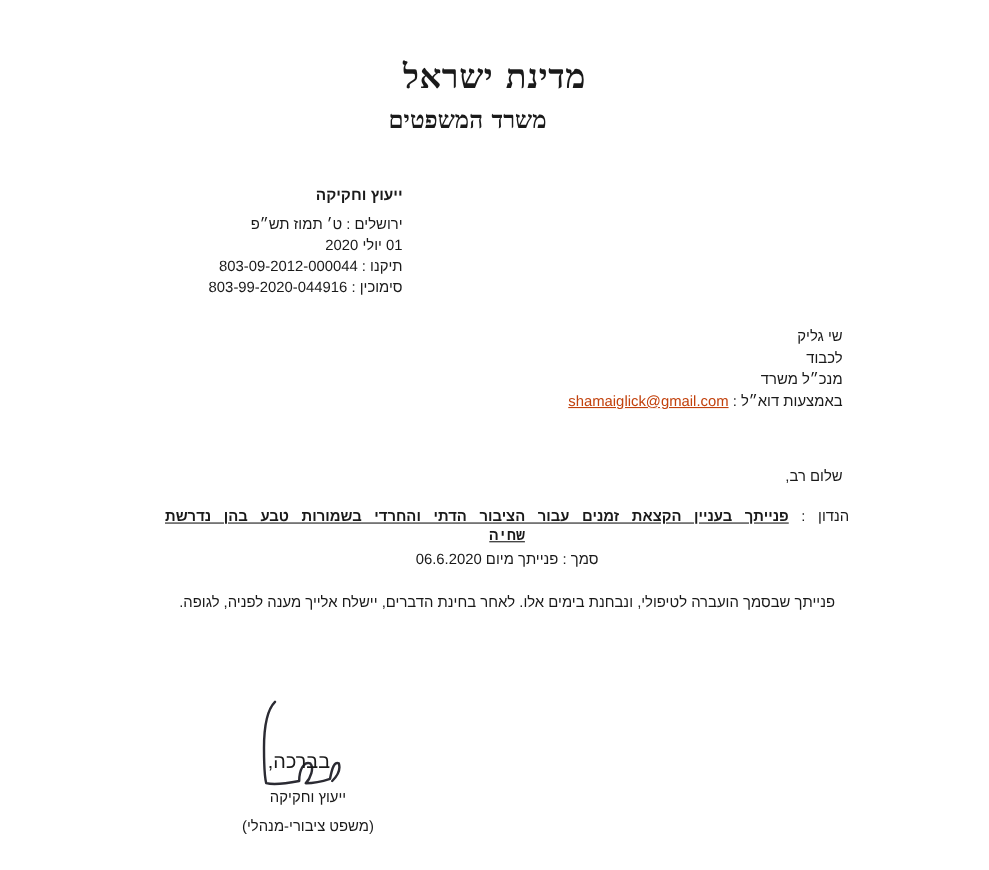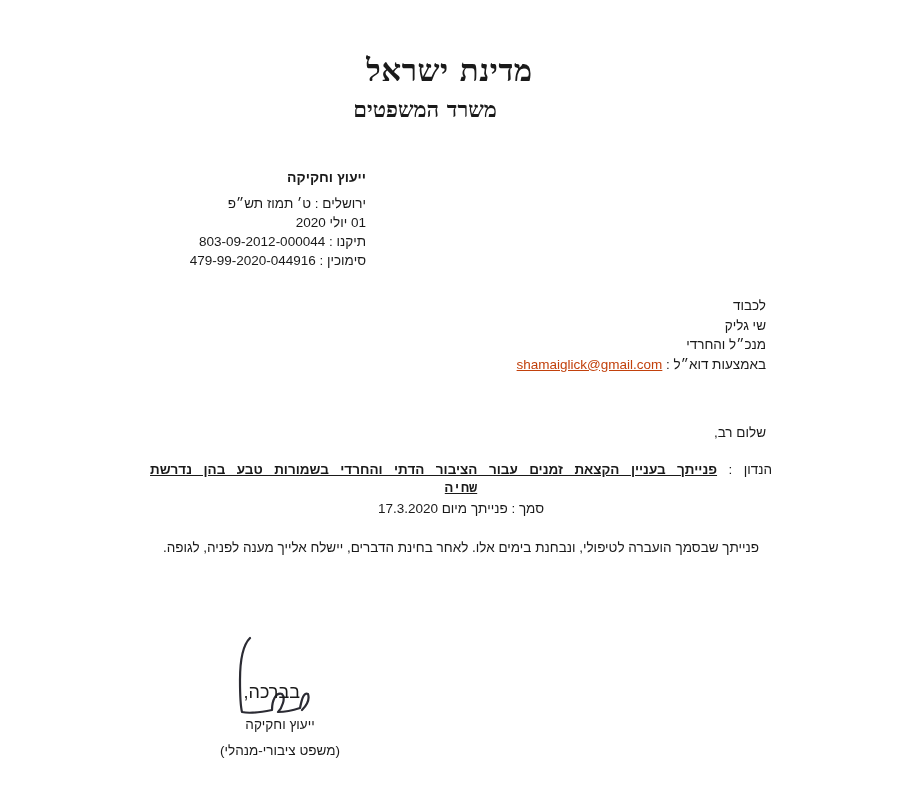--- a/index.html
+++ b/index.html
@@ -147,43 +147,43 @@
 <div class="abs header-block">
   <div class="dept-title">ייעוץ וחקיקה</div>
   <div>ירושלים : ט׳ תמוז תש״פ</div>
   <div>01 יולי 2020</div>
   <div>
     <span>תיקנו :</span>
     <span class="ltr-num">803-09-2012-000044</span>
   </div>
   <div>
     <span>סימוכין :</span>
-    <span class="ltr-num">479-99-2020-044916</span>
+    <span class="ltr-num">803-99-2020-044916</span>
   </div>
 </div>
 
 <div class="abs recipient-block">
+  <div>שי גליק</div>
   <div>לכבוד</div>
-  <div>שי גליק</div>
-  <div>מנכ״ל והחרדי</div>
+  <div>מנכ״ל משרד</div>
   <div>
     <span>באמצעות דוא״ל :</span>
     <a class="email-link">shamaiglick@gmail.com</a>
   </div>
 </div>
 
 <div class="abs greeting">שלום רב,</div>
 
 <div class="abs subject-block">
   <div class="subject-line">
     <span>הנדון :</span>
     <span class="subject-text">פנייתך בעניין הקצאת זמנים עבור הציבור הדתי והחרדי בשמורות טבע בהן נדרשת</span>
   </div>
   <div class="subject-cont">שחיה</div>
-  <div class="ref-line">סמך : פנייתך מיום 17.3.2020</div>
+  <div class="ref-line">סמך : פנייתך מיום 06.6.2020</div>
 </div>
 
 <div class="abs body-text">פנייתך שבסמך הועברה לטיפולי, ונבחנת בימים אלו. לאחר בחינת הדברים, יישלח אלייך מענה לפניה, לגופה.</div>
 
 <svg class="abs signature" viewBox="0 0 110 90" xmlns="http://www.w3.org/2000/svg">
   <path d="M22 6 C14 14, 12 30, 12 48 C12 60, 12 72, 14 80 C22 82, 34 80, 44 78 C44 68, 48 60, 54 62 C58 66, 54 76, 50 80 C58 80, 66 78, 72 76 C74 66, 76 60, 80 62 C82 68, 78 74, 74 78" fill="none" stroke="#2b2b33" stroke-width="2.2" stroke-linecap="round" stroke-linejoin="round"></path>
 </svg>
 
 <div class="abs closing">
   <div class="greet">בברכה,</div>

